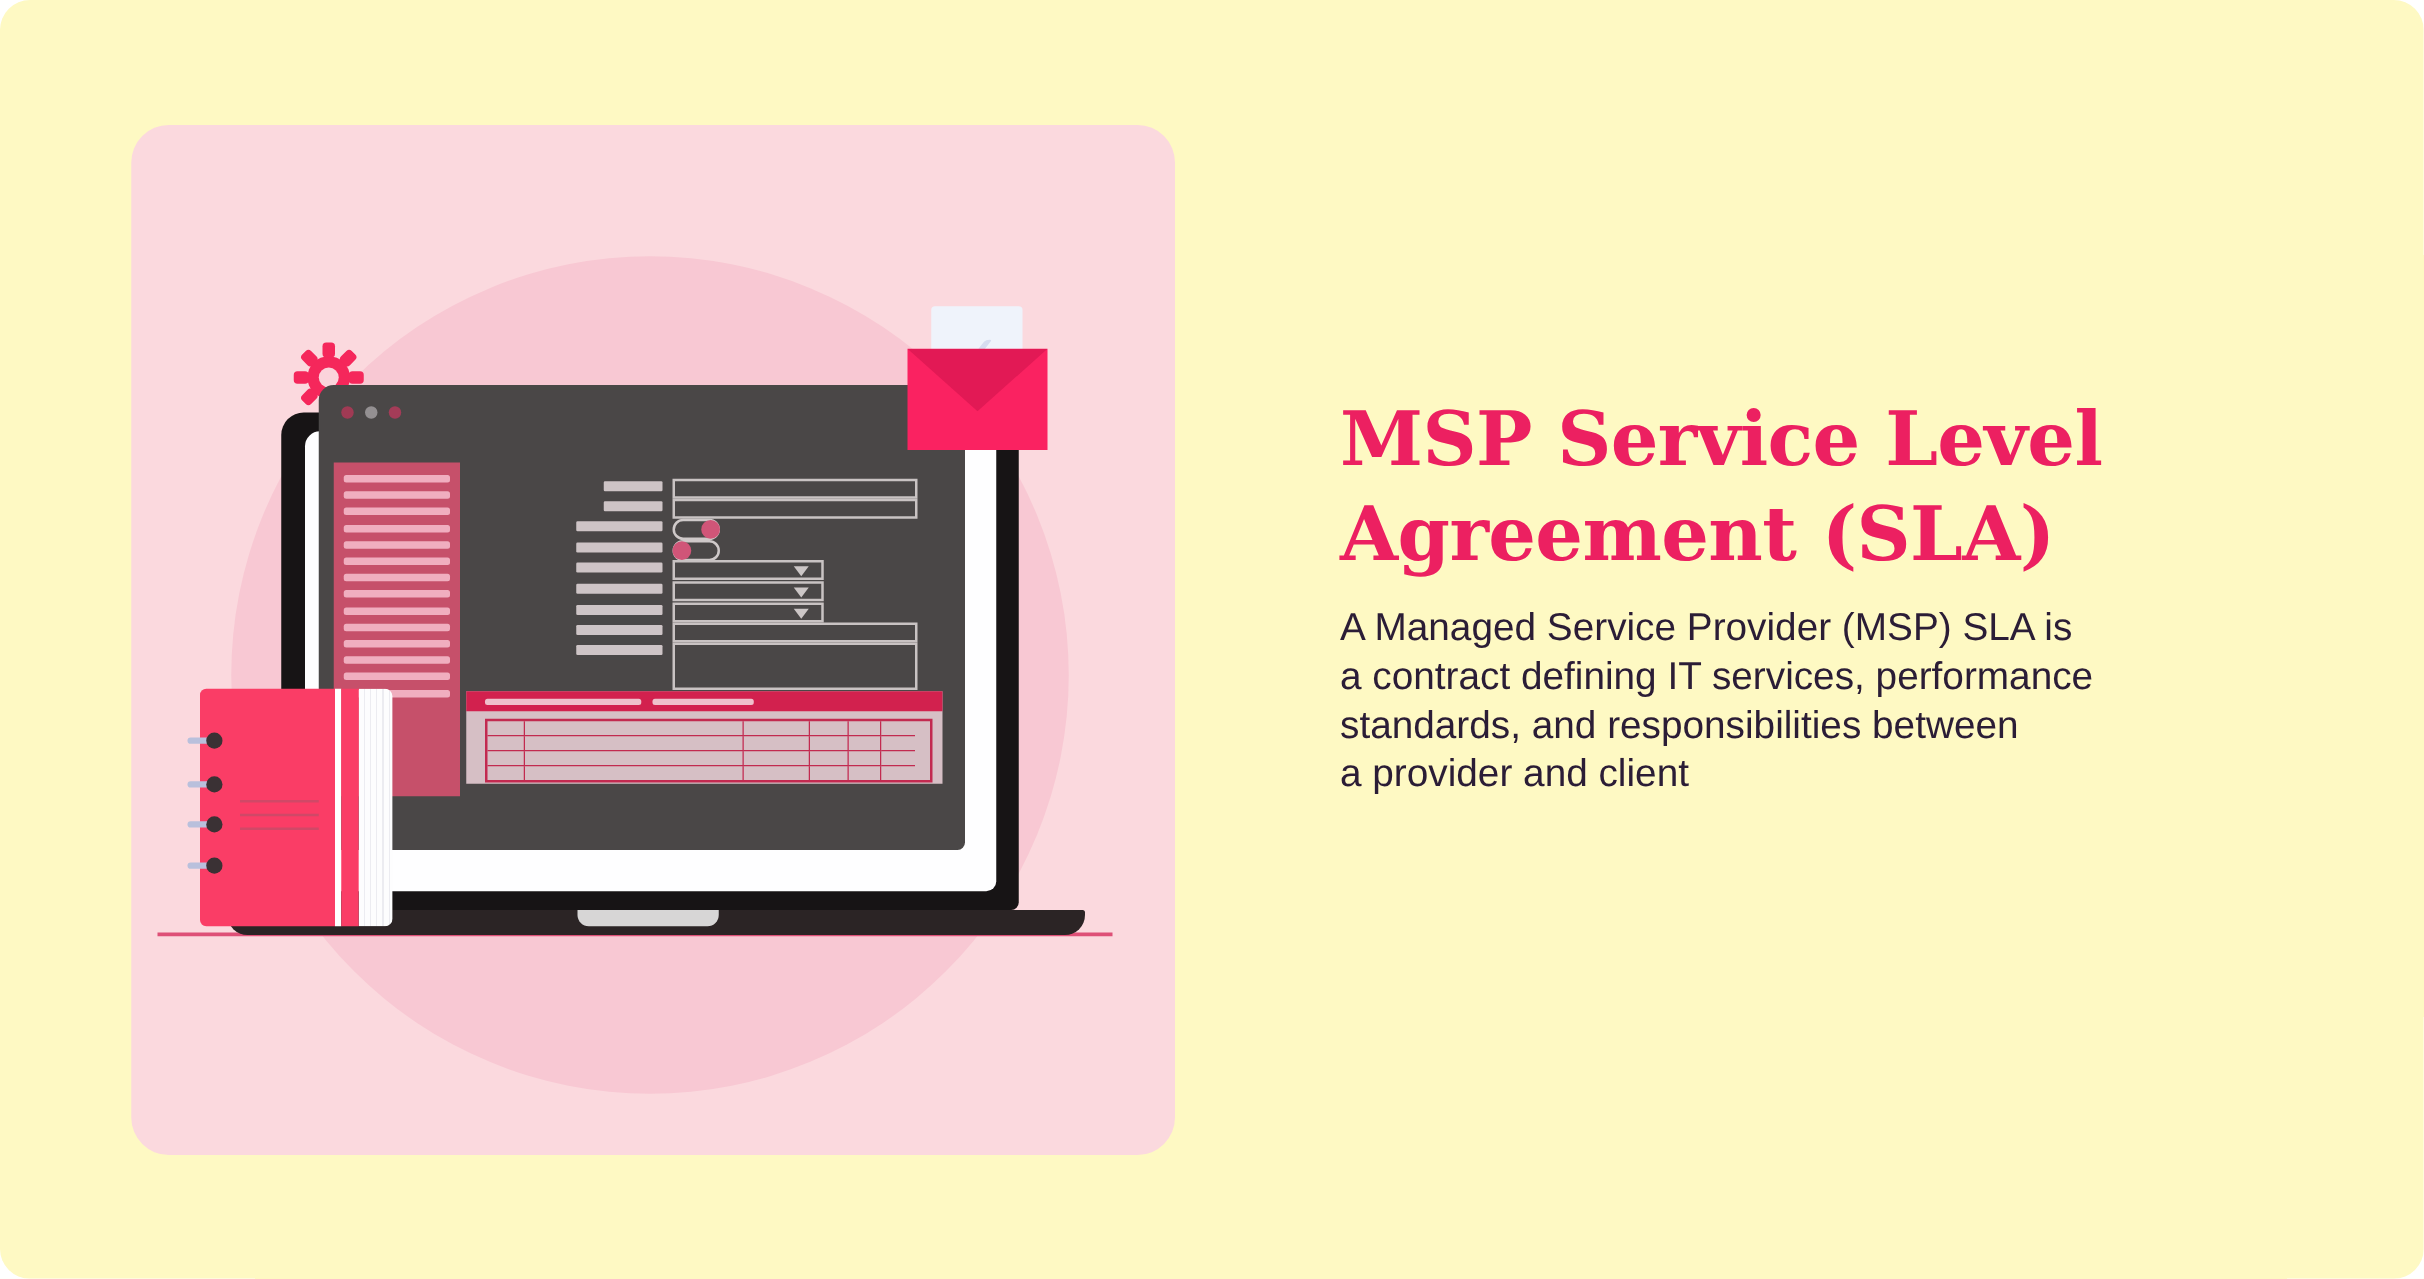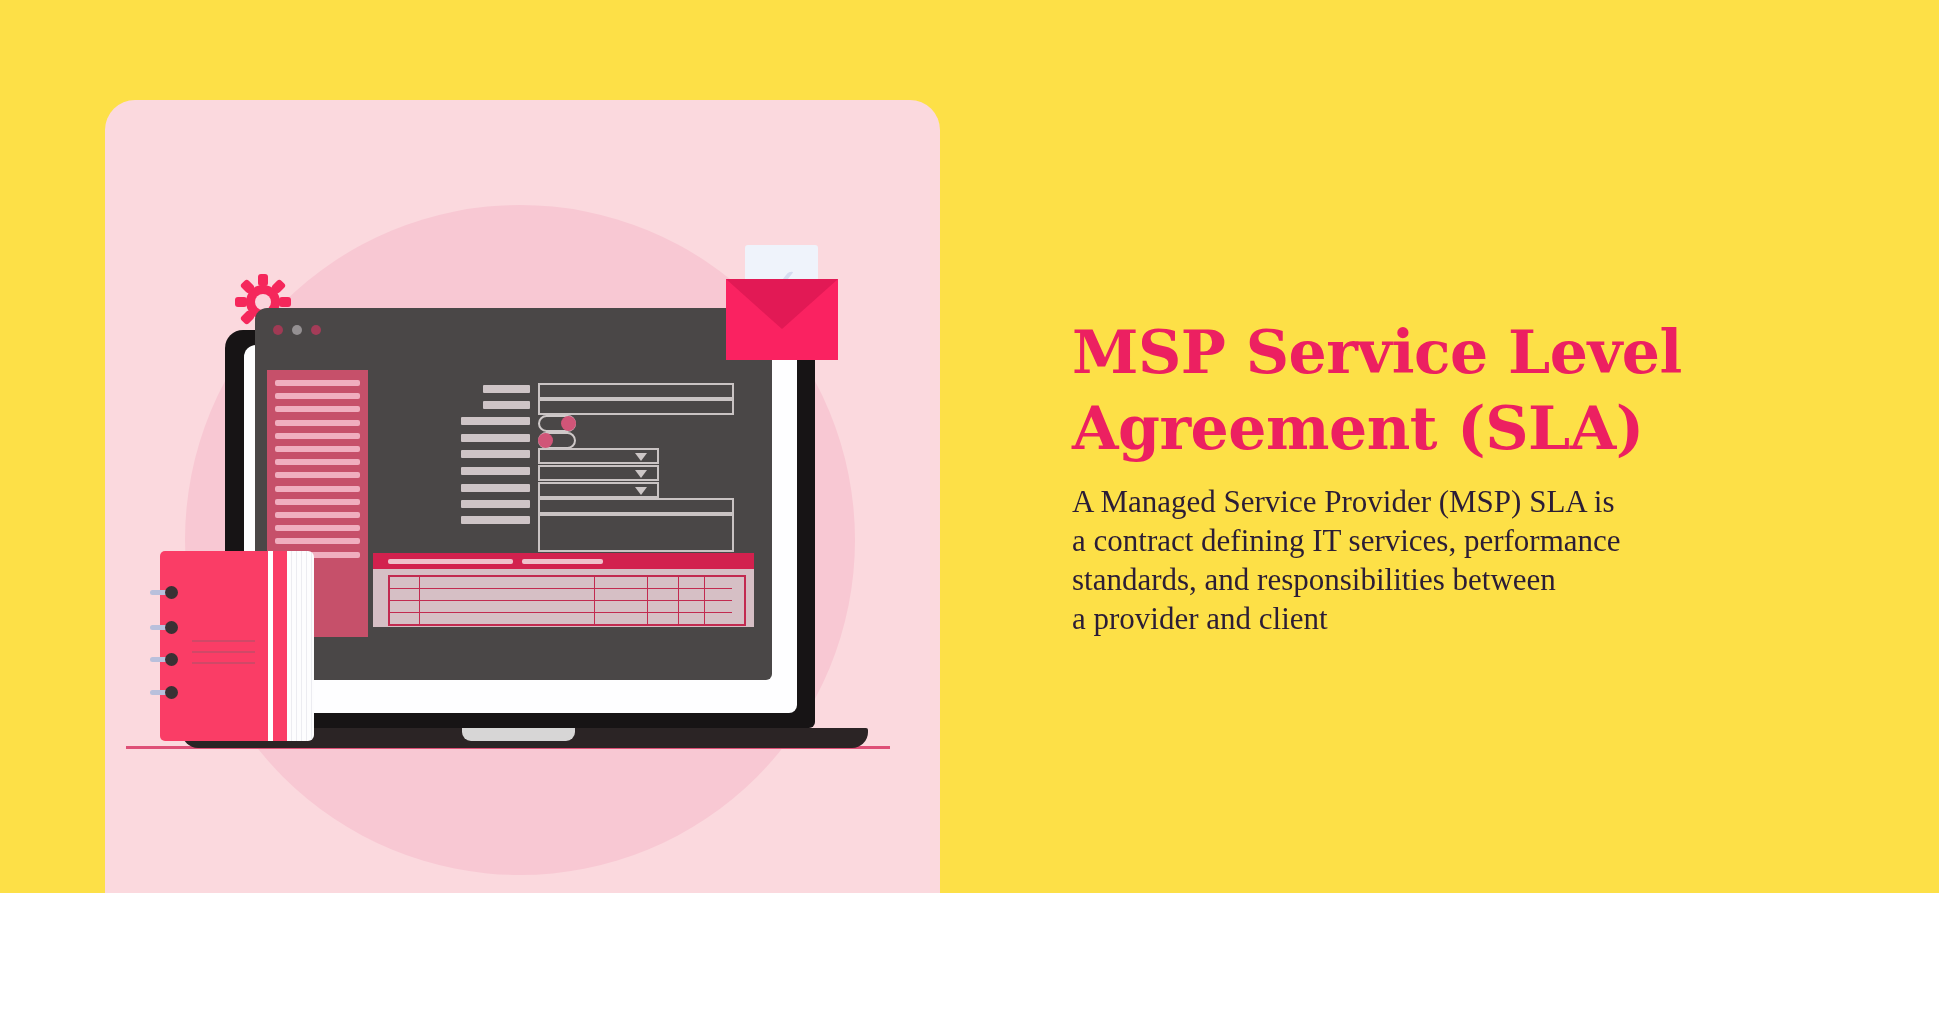--- a/index.html
+++ b/index.html
@@ -1,17 +1,17 @@
 <!DOCTYPE html>
 <html><head>
 <meta charset="utf-8">
 <style>
   html,body{margin:0;padding:0;background:#ffffff;}
-  .canvas{position:relative;width:1939px;height:893px;background:#fde047;overflow:hidden;
-          font-family:"DejaVu Sans",sans-serif;}
+  .canvas{position:relative;width:1939px;height:1023px;background:#fef9c3;overflow:hidden;
+          font-family:"DejaVu Sans",sans-serif;border-radius:24px;}
 
   
   .art{position:absolute;left:105px;top:100px;width:835px;height:824px;border-radius:30px;
        background:#FBD9DE;overflow:hidden;}
   .bg-circle{position:absolute;left:80px;top:105px;width:670px;height:670px;border-radius:50%;
        background:#F8C8D3;}
   .ground-line{position:absolute;left:21px;top:646px;width:764px;height:3px;background:#DE5077;}
 
   
   .gear{position:absolute;left:129px;top:173px;width:58px;height:58px;}
@@ -77,21 +77,21 @@
             border-radius:0 6px 6px 0;
             background-image:repeating-linear-gradient(90deg,#FDFDFE 0 4px,#ECECF1 4px 5px);}
   .nb-line{position:absolute;left:87px;width:63px;height:2px;background:#D04867;}
   .ring-stem{position:absolute;width:22px;height:5px;border-radius:3px;background:#B9C0DC;}
   .ring-knob{position:absolute;width:13px;height:13px;border-radius:50%;background:#3A3134;}
 
   
   .copy{position:absolute;left:1072px;top:314px;width:800px;}
   .title{margin:0;font-family:"DejaVu Serif","Liberation Serif",serif;font-weight:700;
          font-size:60px;line-height:76px;letter-spacing:-0.5px;color:#EC2061;white-space:pre-line;}
-  .desc{margin:16px 0 0 0;font-family:Liberation Serif, serif;font-size:31px;line-height:39px;
+  .desc{margin:16px 0 0 0;font-family:Liberation Sans, sans-serif;font-size:31px;line-height:39px;
         color:#2B1D36;white-space:pre-line;}
 </style>
 </head>
 <body>
 
 <div class="canvas">
 
   <section class="art">
     <div class="bg-circle"></div>
     <div class="ground-line"></div>

